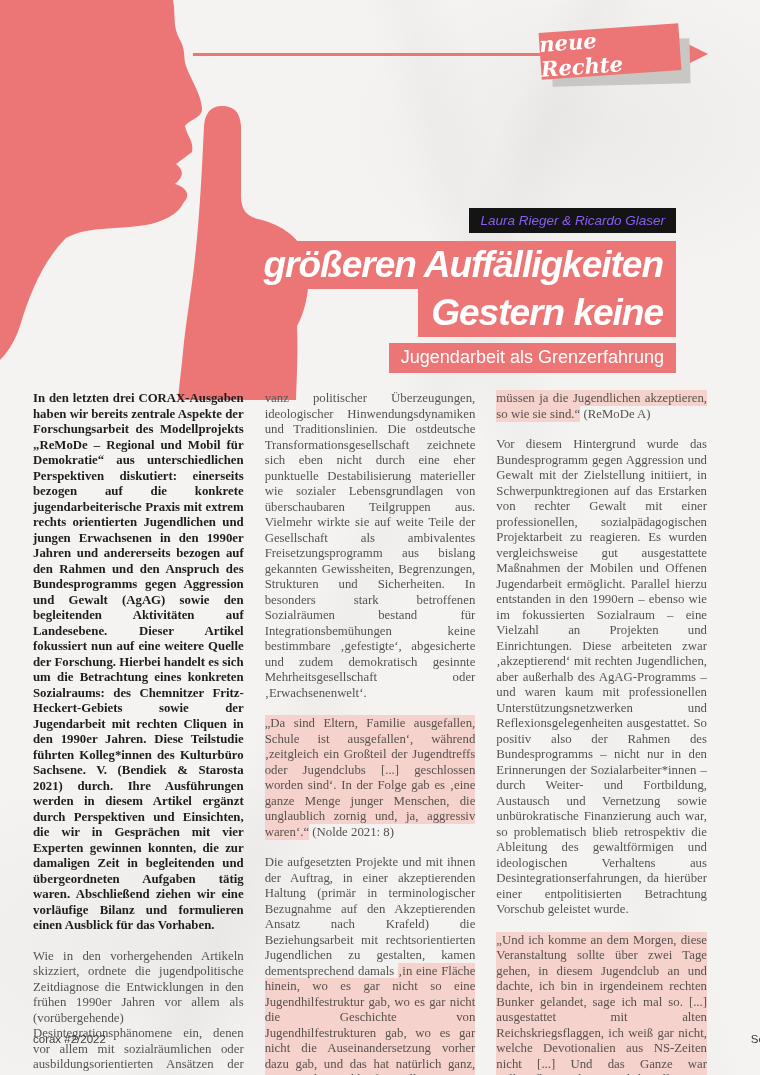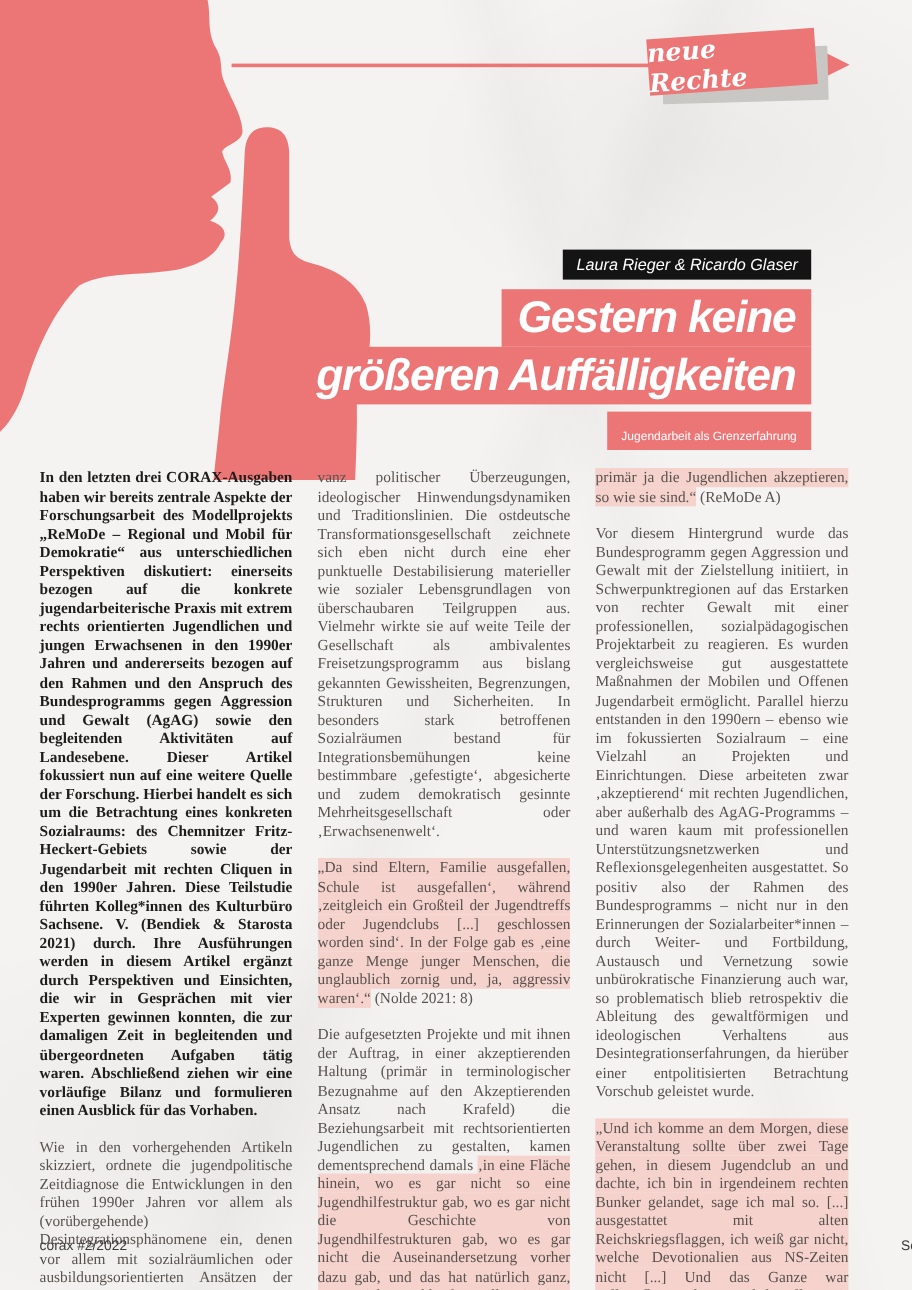--- a/index.html
+++ b/index.html
@@ -16,28 +16,28 @@
   
   .silhouette{position:absolute;left:0;top:0;width:420px;height:400px;}
   .arrow-line{position:absolute;left:193px;top:53px;width:500px;height:3px;background:#ec7576;}
   .arrow-head{position:absolute;left:688px;top:44px;width:0;height:0;
     border-top:10px solid transparent;border-bottom:10px solid transparent;border-left:20px solid #ec7576;}
   .banner-shadow{position:absolute;left:552px;top:40px;width:138px;height:45px;background:#c9c7c4;transform:rotate(-1.5deg);}
   .banner{position:absolute;left:540px;top:28px;width:140px;height:47px;background:#ec7576;transform:rotate(-4deg);
     display:flex;align-items:center;justify-content:center;}
   .banner span{color:#fff;font-family:"DejaVu Serif",serif;font-style:italic;font-weight:bold;font-size:21px;}
   .author-bar{position:absolute;top:208px;right:84px;background:#141414;height:25px;line-height:25px;
-    padding:0 11px;color:#ffffff;font-family:"Liberation Sans",sans-serif;font-style:italic;font-size:13.5px;text-align:right;}
+    padding:0 11px;color:#8b5cf6;font-family:"Liberation Sans",sans-serif;font-style:italic;font-size:13.5px;text-align:right;}
   .title-wrap{position:absolute;top:241px;right:84px;text-align:right;line-height:0;}
   .title-wrap .tline{display:inline-block;background:#ec7576;color:#fff;
     font-family:"Liberation Sans",sans-serif;font-weight:bold;font-style:italic;
     font-size:37px;line-height:47px;letter-spacing:-1px;padding:0 13px 1px 13px;}
   .title-wrap .row{line-height:0;}
   .subtitle{position:absolute;top:343px;right:84px;background:#ec7576;color:#fff;
-    font-family:"Liberation Sans",sans-serif;font-size:10px;padding:16px 12px 5px;}
+    font-family:"Liberation Sans",sans-serif;font-size:18px;padding:4px 12px 5px;}
   
   .columns{position:absolute;left:33px;top:391px;width:674px;
     display:grid;grid-template-columns:1fr 1fr 1fr;column-gap:21px;
     font-size:12.8px;line-height:15.5px;text-align:justify;color:#57524e;hyphens:auto;}
   .columns p{margin:0 0 15px 0;}
   .intro{font-weight:bold;color:#1e1d1b;}
   .hl{background:#f6d2cc;padding:1px 0;box-decoration-break:clone;-webkit-box-decoration-break:clone;}
   
   .footer{position:absolute;left:33px;top:1033px;width:760px;display:flex;justify-content:space-between;
     font-family:"Liberation Sans",sans-serif;font-size:11.5px;color:#3b3a38;}
@@ -77,40 +77,40 @@
 
   <div class="arrow-line"></div>
   <div class="arrow-head"></div>
   <div class="banner-shadow"></div>
   <div class="banner">
     <span>neue Rechte</span>
   </div>
 
   <div class="author-bar">Laura Rieger &amp; Ricardo Glaser</div>
   <div class="title-wrap">
+    <div class="row"><span class="tline">größeren Auffälligkeiten</span></div>
     <div class="row"><span class="tline">Gestern keine</span></div>
-    <div class="row"><span class="tline">größeren Auffälligkeiten</span></div>
   </div>
   <div class="subtitle">Jugendarbeit als Grenzerfahrung</div>
 
   <div class="columns">
 
     <div class="col">
       <p class="intro">In den letzten drei CORAX-Ausgaben haben wir bereits zentrale Aspekte der Forschungsarbeit des Modellprojekts „ReMoDe – Regional und Mobil für Demokratie“ aus unterschiedlichen Perspektiven diskutiert: einerseits bezogen auf die konkrete jugendarbeiterische Praxis mit extrem rechts orientierten Jugendlichen und jungen Erwachsenen in den 1990er Jahren und andererseits bezogen auf den Rahmen und den Anspruch des Bundesprogramms gegen Aggression und Gewalt (AgAG) sowie den begleitenden Aktivitäten auf Landesebene. Dieser Artikel fokussiert nun auf eine weitere Quelle der Forschung. Hierbei handelt es sich um die Betrachtung eines konkreten Sozialraums: des Chemnitzer Fritz-Heckert-Gebiets sowie der Jugendarbeit mit rechten Cliquen in den 1990er Jahren. Diese Teilstudie führten Kolleg*innen des Kulturbüro Sachsene. V. (Bendiek &amp; Starosta 2021) durch. Ihre Ausführungen werden in diesem Artikel ergänzt durch Perspektiven und Einsichten, die wir in Gesprächen mit vier Experten gewinnen konnten, die zur damaligen Zeit in begleitenden und übergeordneten Aufgaben tätig waren. Abschließend ziehen wir eine vorläufige Bilanz und formulieren einen Ausblick für das Vorhaben.</p>
       <p>Wie in den vorhergehenden Artikeln skizziert, ordnete die jugendpolitische Zeitdiagnose die Entwicklungen in den frühen 1990er Jahren vor allem als (vorübergehende) Desintegrationsphänomene ein, denen vor allem mit sozialräumlichen oder ausbildungsorientierten Ansätzen der Reintegration zu begegnen sei, und unterschätzte systematisch die Rele-</p>
     </div>
 
     <div class="col">
       <p>vanz politischer Überzeugungen, ideologischer Hinwendungsdynamiken und Traditionslinien. Die ostdeutsche Transformationsgesellschaft zeichnete sich eben nicht durch eine eher punktuelle Destabilisierung materieller wie sozialer Lebensgrundlagen von überschaubaren Teilgruppen aus. Vielmehr wirkte sie auf weite Teile der Gesellschaft als ambivalentes Freisetzungsprogramm aus bislang gekannten Gewissheiten, Begrenzungen, Strukturen und Sicherheiten. In besonders stark betroffenen Sozialräumen bestand für Integrationsbemühungen keine bestimmbare ‚gefestigte‘, abgesicherte und zudem demokratisch gesinnte Mehrheitsgesellschaft oder ‚Erwachsenenwelt‘.</p>
       <p><span class="hl">„Da sind Eltern, Familie ausgefallen, Schule ist ausgefallen‘, während ‚zeitgleich ein Großteil der Jugendtreffs oder Jugendclubs [...] geschlossen worden sind‘. In der Folge gab es ‚eine ganze Menge junger Menschen, die unglaublich zornig und, ja, aggressiv waren‘.“</span><span> (Nolde 2021: 8)</span></p>
       <p><span>Die aufgesetzten Projekte und mit ihnen der Auftrag, in einer akzeptierenden Haltung (primär in terminologischer Bezugnahme auf den Akzeptierenden Ansatz nach Krafeld) die Beziehungsarbeit mit rechtsorientierten Jugendlichen zu gestalten, kamen dementsprechend damals </span><span class="hl">‚in eine Fläche hinein, wo es gar nicht so eine Jugendhilfestruktur gab, wo es gar nicht die Geschichte von Jugendhilfestrukturen gab, wo es gar nicht die Auseinandersetzung vorher dazu gab, und das hat natürlich ganz, ganz viele Fachkräfte völlig irritiert. Und aus dieser Frage von Akzeptanz wurde dann quasi eine [...] Antwort, wir</span></p>
     </div>
 
     <div class="col">
-      <p><span class="hl">primär ja die Jugendlichen akzeptieren, so wie sie sind.“</span><span> (ReMoDe A)</span></p>
+      <p><span class="hl">müssen ja die Jugendlichen akzeptieren, so wie sie sind.“</span><span> (ReMoDe A)</span></p>
       <p>Vor diesem Hintergrund wurde das Bundesprogramm gegen Aggression und Gewalt mit der Zielstellung initiiert, in Schwerpunktregionen auf das Erstarken von rechter Gewalt mit einer professionellen, sozialpädagogischen Projektarbeit zu reagieren. Es wurden vergleichsweise gut ausgestattete Maßnahmen der Mobilen und Offenen Jugendarbeit ermöglicht. Parallel hierzu entstanden in den 1990ern – ebenso wie im fokussierten Sozialraum – eine Vielzahl an Projekten und Einrichtungen. Diese arbeiteten zwar ‚akzeptierend‘ mit rechten Jugendlichen, aber außerhalb des AgAG-Programms – und waren kaum mit professionellen Unterstützungsnetzwerken und Reflexionsgelegenheiten ausgestattet. So positiv also der Rahmen des Bundesprogramms – nicht nur in den Erinnerungen der Sozialarbeiter*innen – durch Weiter- und Fortbildung, Austausch und Vernetzung sowie unbürokratische Finanzierung auch war, so problematisch blieb retrospektiv die Ableitung des gewaltförmigen und ideologischen Verhaltens aus Desintegrationserfahrungen, da hierüber einer entpolitisierten Betrachtung Vorschub geleistet wurde.</p>
       <p><span class="hl">„Und ich komme an dem Morgen, diese Veranstaltung sollte über zwei Tage gehen, in diesem Jugendclub an und dachte, ich bin in irgendeinem rechten Bunker gelandet, sage ich mal so. [...] ausgestattet mit alten Reichskriegsflaggen, ich weiß gar nicht, welche Devotionalien aus NS-Zeiten nicht [...] Und das Ganze war vollgepflastert davon und da sollten wir eine Fortbildung</span></p>
     </div>
 
   </div>
 
   <div class="footer">
     <span>corax #2/2022</span>
     <span>Seite 30</span>
   </div>

